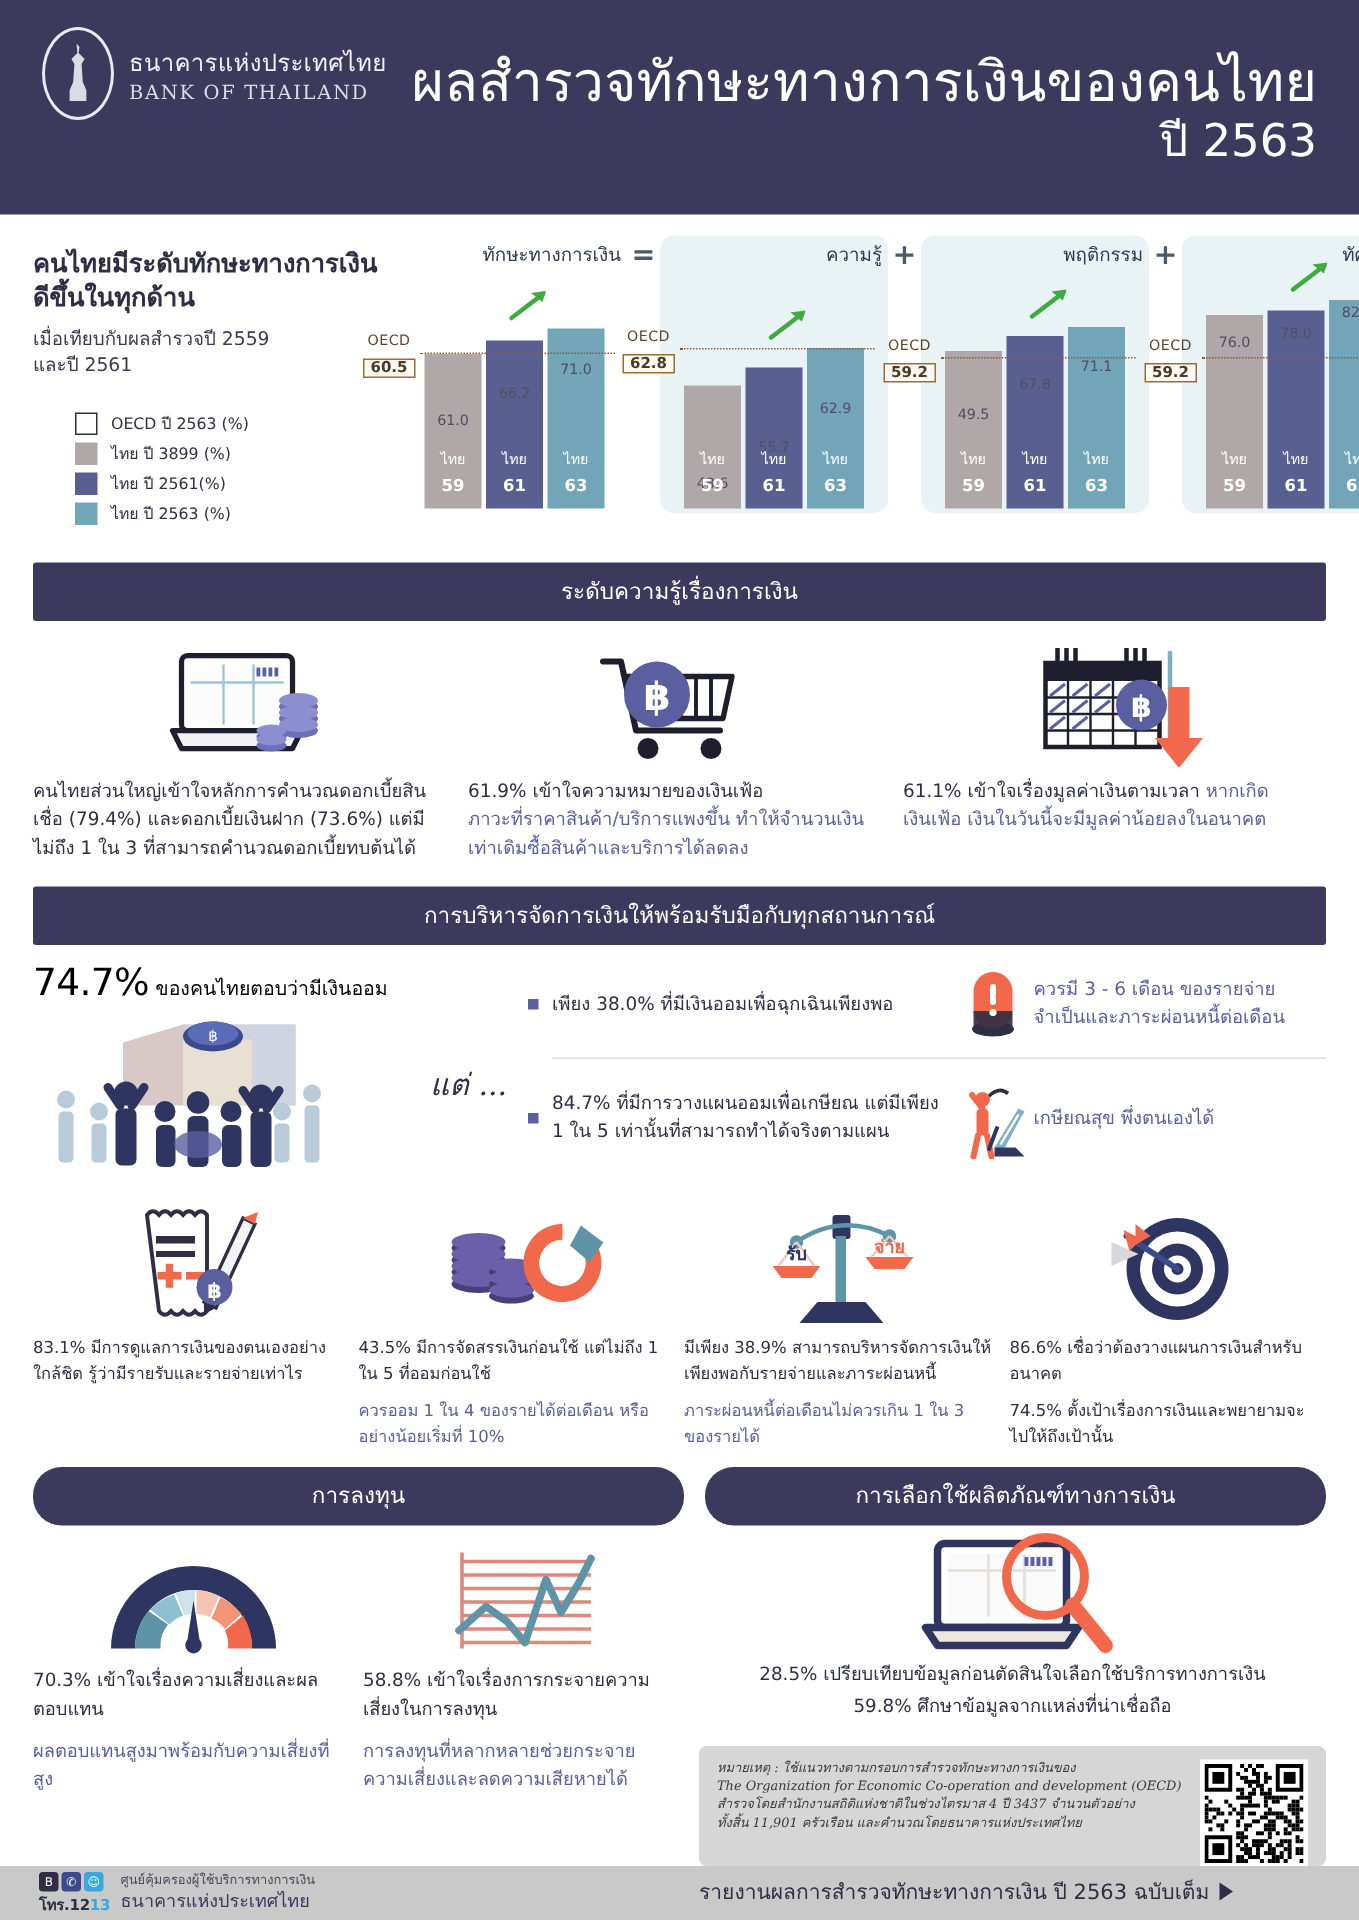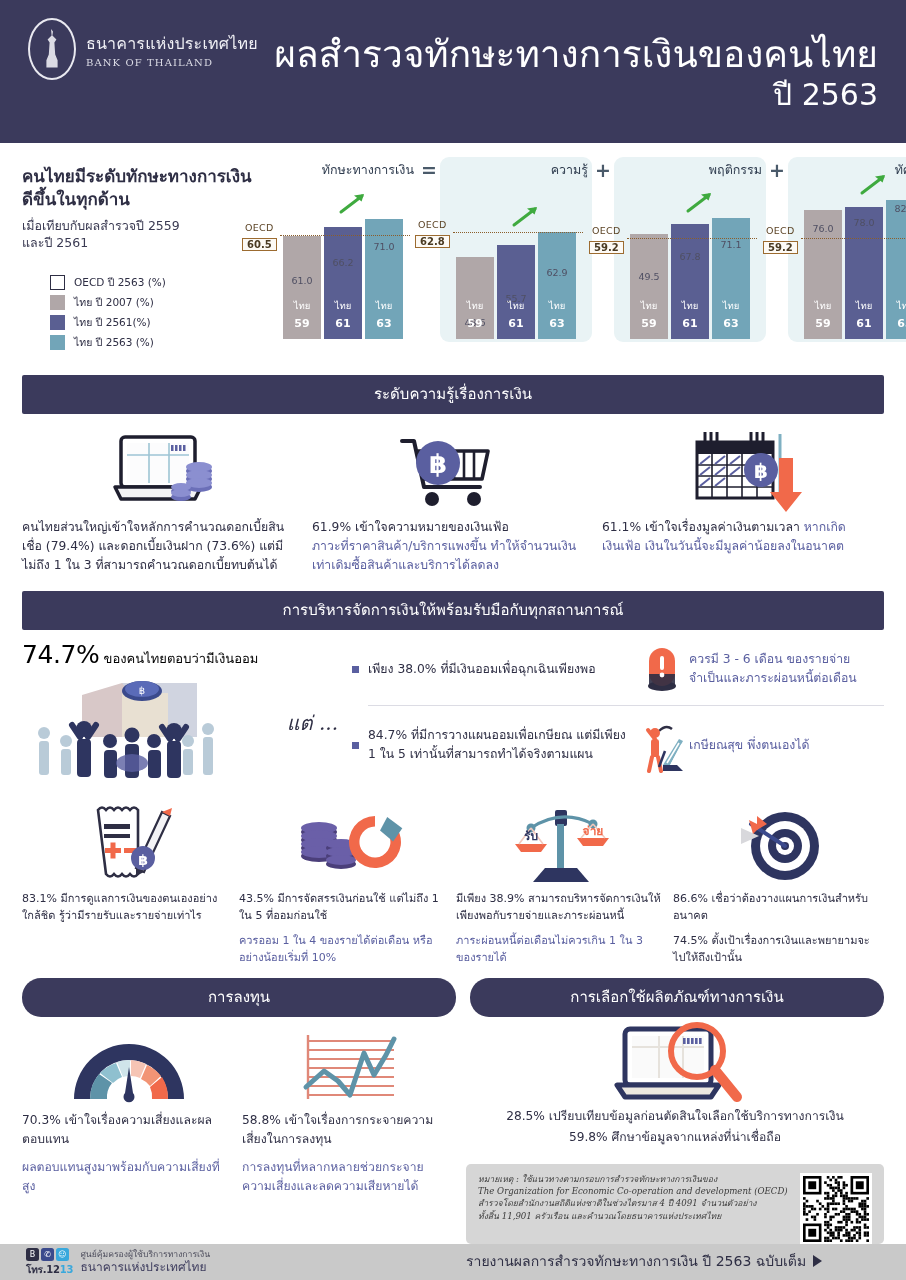--- a/index.html
+++ b/index.html
@@ -36,21 +36,21 @@
     width: 20px; height: 40px;
     background: #e9e9f0;
     clip-path: polygon(45% 0%, 55% 6%, 52% 16%, 72% 26%, 62% 34%, 66% 64%, 78% 78%, 78% 96%, 22% 96%, 22% 78%, 34% 64%, 38% 34%, 28% 26%, 48% 16%);
     opacity: .92;
   }
   .logo-text .th {
     color: #f0f0f5; font-size: 16px; letter-spacing: .2px;
     font-family: "DejaVu Sans", sans-serif;
   }
   .logo-text .en {
-    color: #dcdce6; font-size: 10px; letter-spacing: 1.1px;
+    color: #dcdce6; font-size: 13px; letter-spacing: 1.1px;
     font-family: "DejaVu Serif", "Liberation Serif", serif;
     margin-top: 1px;
   }
   .header-title {
     position: absolute;
     right: 28px; top: 32px;
     text-align: right;
     color: #ffffff;
   }
   .header-title .l1 { font-size: 37px; line-height: 1.22; font-weight: 400; }
@@ -272,21 +272,21 @@
       <span>เมื่อเทียบกับผลสำรวจปี 2559</span><br>
       <span>และปี 2561</span>
     </div>
     <div class="legend" id="legend-root">
         <div class="legend-row">
           <span class="sw oecd"></span>
           <span class="lbl">OECD ปี 2563 (%)</span>
         </div>
         <div class="legend-row">
           <span class="sw" style="background: rgb(176, 167, 168);"></span>
-          <span class="lbl">ไทย ปี 2007 (%)</span>
+          <span class="lbl">ไทย ปี 3899 (%)</span>
         </div>
         <div class="legend-row">
           <span class="sw" style="background: rgb(90, 95, 146);"></span>
           <span class="lbl">ไทย ปี 2561(%)</span>
         </div>
         <div class="legend-row">
           <span class="sw" style="background: rgb(114, 165, 184);"></span>
           <span class="lbl">ไทย ปี 2563 (%)</span>
         </div>
       </div>
@@ -798,21 +798,21 @@
         <p style="margin-top:2px">59.8% ศึกษาข้อมูลจากแหล่งที่น่าเชื่อถือ</p>
       </div>
     </div>
   </div>
 </div>
 
 <div class="footer-note">
   <div class="fn-left">
     <div class="ln">หมายเหตุ : ใช้แนวทางตามกรอบการสำรวจทักษะทางการเงินของ</div>
     <div class="ln">The Organization for Economic Co-operation and development (OECD)</div>
-    <div class="ln">สำรวจโดยสำนักงานสถิติแห่งชาติในช่วงไตรมาส 4 ปี 4091 จำนวนตัวอย่าง</div>
+    <div class="ln">สำรวจโดยสำนักงานสถิติแห่งชาติในช่วงไตรมาส 4 ปี 3437 จำนวนตัวอย่าง</div>
     <div class="ln">ทั้งสิ้น 11,901 ครัวเรือน และคำนวณโดยธนาคารแห่งประเทศไทย</div>
   </div>
   <div class="qr" id="qr-root">
       <svg width="66" height="66" viewBox="0 0 66 66">
         <rect width="66" height="66" fill="#fff"></rect>
         <rect x="23.76" y="0" width="2.64" height="2.64" fill="#000"></rect>
         <rect x="29.040000000000003" y="0" width="2.64" height="2.64" fill="#000"></rect>
         <rect x="34.32" y="0" width="2.64" height="2.64" fill="#000"></rect>
         <rect x="36.96" y="0" width="2.64" height="2.64" fill="#000"></rect>
         <rect x="26.400000000000002" y="2.64" width="2.64" height="2.64" fill="#000"></rect>

